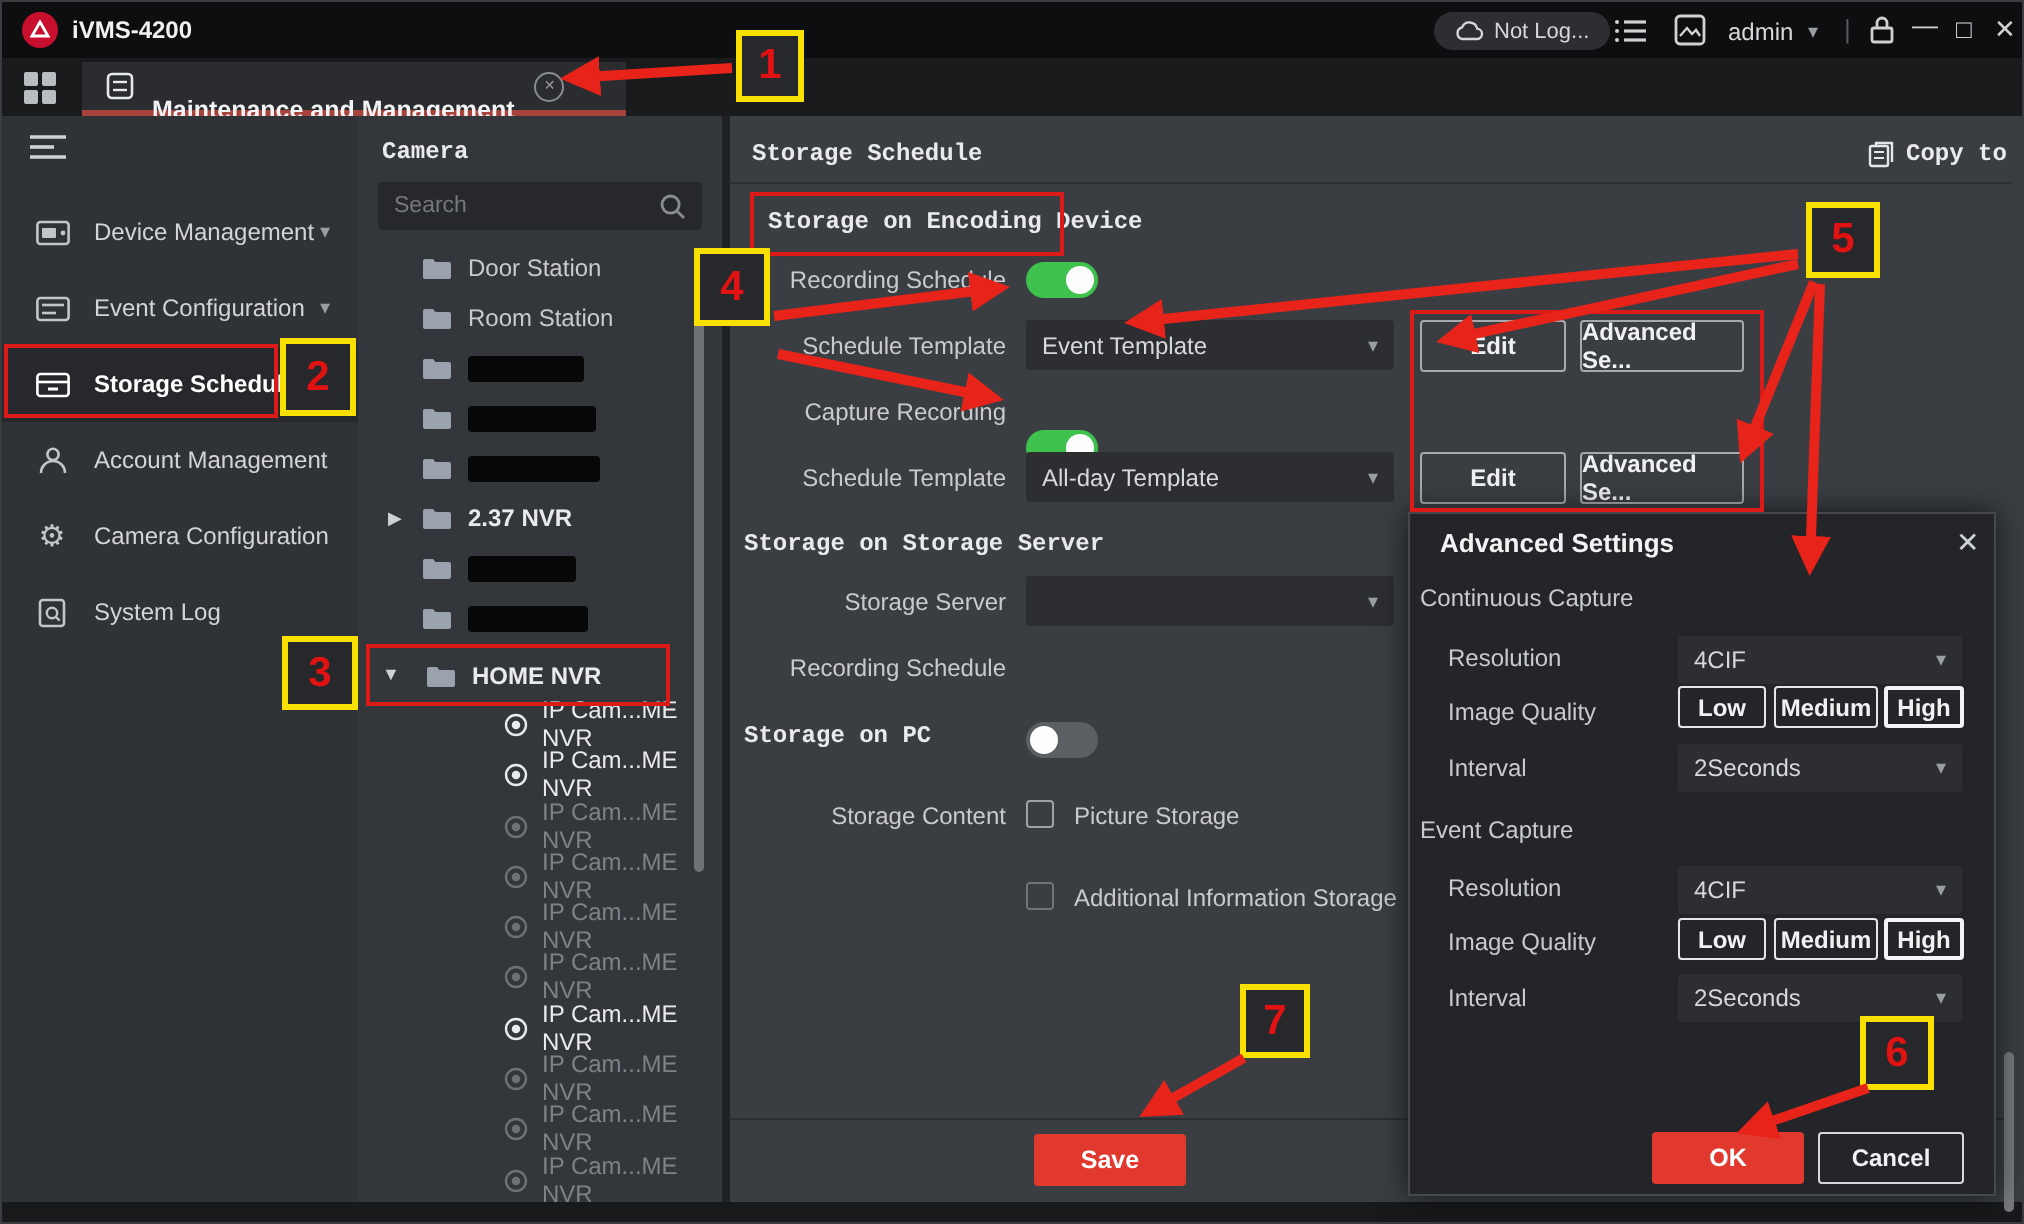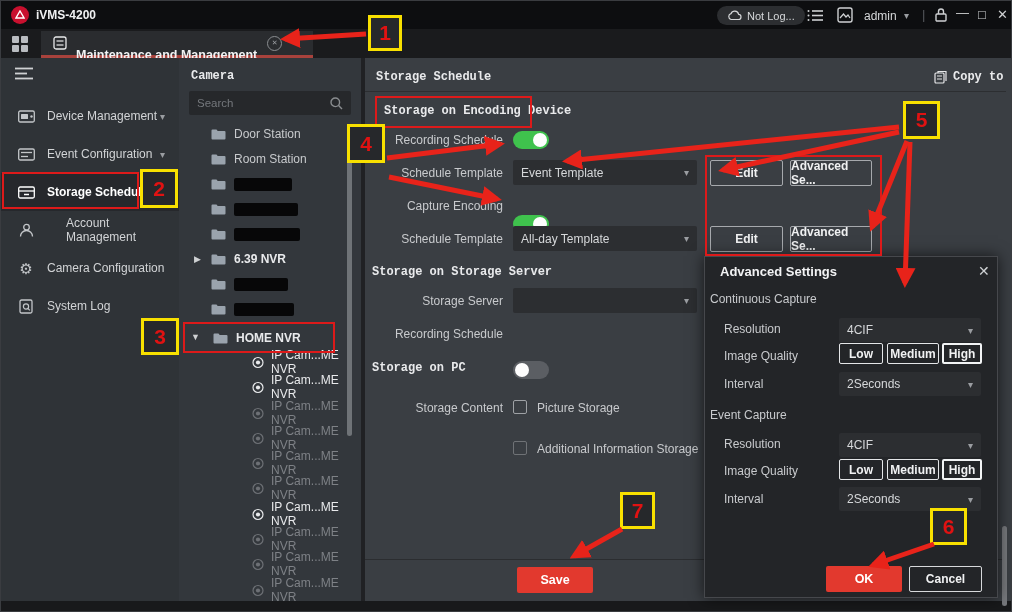--- a/index.html
+++ b/index.html
@@ -181,21 +181,21 @@
   <div class="abs sb-item sel" style="top:172px;">
     <span class="ico">
         <svg width="17" height="13" viewBox="0 0 17 13">
           <rect x="0.7" y="1" width="15.6" height="11" rx="1.5" fill="none" stroke="#ffffff" stroke-width="1.3"></rect>
           <line x1="0.7" y1="5" x2="16.3" y2="5" stroke="#ffffff" stroke-width="1.3"></line>
           <line x1="6" y1="8.5" x2="11" y2="8.5" stroke="#ffffff" stroke-width="1.5"></line>
         </svg>
       </span>
     <span class="txt">Storage Schedule</span>
   </div>
-  <div class="abs sb-item" style="top:210px;gap:19px;">
+  <div class="abs sb-item" style="top:210px;">
     <span class="ico">
         <svg width="15" height="15" viewBox="0 0 15 15">
           <circle cx="7.5" cy="4.2" r="2.8" fill="none" stroke="#c3c6c9" stroke-width="1.3"></circle>
           <path d="M1.5 13.5a6 6 0 0 1 12 0" fill="none" stroke="#c3c6c9" stroke-width="1.3"></path>
         </svg>
       </span>
     <span class="txt">Account Management</span>
   </div>
   <div class="abs sb-item" style="top:248px;">
     <span class="ico" style="color:#c3c6c9;font-size:15px;line-height:15px;">⚙</span>
@@ -251,21 +251,21 @@
     <svg width="15" height="12" viewBox="0 0 15 12">
         <path d="M0.5 2.5a1 1 0 0 1 1-1h4l1.2 1.5h6.8a1 1 0 0 1 1 1v6.5a1 1 0 0 1-1 1h-12a1 1 0 0 1-1-1Z" fill="#9aa3ad"></path>
       </svg>
     <span class="redact" style="margin-left:8px;width:66px;"></span>
   </div>
   <div class="abs exp" style="left:193px;top:253px;">▶</div>
   <div class="abs tree-row" style="left:210px;top:246px;width:140px;">
     <svg width="15" height="12" viewBox="0 0 15 12">
         <path d="M0.5 2.5a1 1 0 0 1 1-1h4l1.2 1.5h6.8a1 1 0 0 1 1 1v6.5a1 1 0 0 1-1 1h-12a1 1 0 0 1-1-1Z" fill="#9aa3ad"></path>
       </svg>
-    <span class="t-lbl t-bright" style="margin-left:8px;">6.39 NVR</span>
+    <span class="t-lbl t-bright" style="margin-left:8px;">2.37 NVR</span>
   </div>
   <div class="abs tree-row" style="left:210px;top:271px;width:140px;">
     <svg width="15" height="12" viewBox="0 0 15 12">
         <path d="M0.5 2.5a1 1 0 0 1 1-1h4l1.2 1.5h6.8a1 1 0 0 1 1 1v6.5a1 1 0 0 1-1 1h-12a1 1 0 0 1-1-1Z" fill="#9aa3ad"></path>
       </svg>
     <span class="redact" style="margin-left:8px;width:54px;"></span>
   </div>
   <div class="abs tree-row" style="left:210px;top:296px;width:140px;">
     <svg width="15" height="12" viewBox="0 0 15 12">
         <path d="M0.5 2.5a1 1 0 0 1 1-1h4l1.2 1.5h6.8a1 1 0 0 1 1 1v6.5a1 1 0 0 1-1 1h-12a1 1 0 0 1-1-1Z" fill="#9aa3ad"></path>
@@ -373,21 +373,21 @@
     </div>
 
   <div class="abs t-lbl-r" style="left:350px;top:165px;width:152px;">Schedule Template</div>
   <div class="abs dropdown" style="left:512px;top:159px;width:184px;height:25px;">
     <span>Event Template</span>
     <span class="dd-caret">▾</span>
   </div>
   <div class="abs btn-outline" style="left:709px;top:159px;width:73px;height:26px;">Edit</div>
   <div class="abs btn-outline" style="left:789px;top:159px;width:82px;height:26px;">Advanced Se...</div>
 
-  <div class="abs t-lbl-r" style="left:350px;top:198px;width:152px;">Capture Encoding</div>
+  <div class="abs t-lbl-r" style="left:350px;top:198px;width:152px;">Capture Recording</div>
   <div class="abs toggle on" style="left:512px;top:196px;">
       <span class="knob"></span>
     </div>
 
   <div class="abs t-lbl-r" style="left:350px;top:231px;width:152px;">Schedule Template</div>
   <div class="abs dropdown" style="left:512px;top:225px;width:184px;height:25px;">
     <span>All-day Template</span>
     <span class="dd-caret">▾</span>
   </div>
   <div class="abs btn-outline" style="left:709px;top:225px;width:73px;height:26px;">Edit</div>

